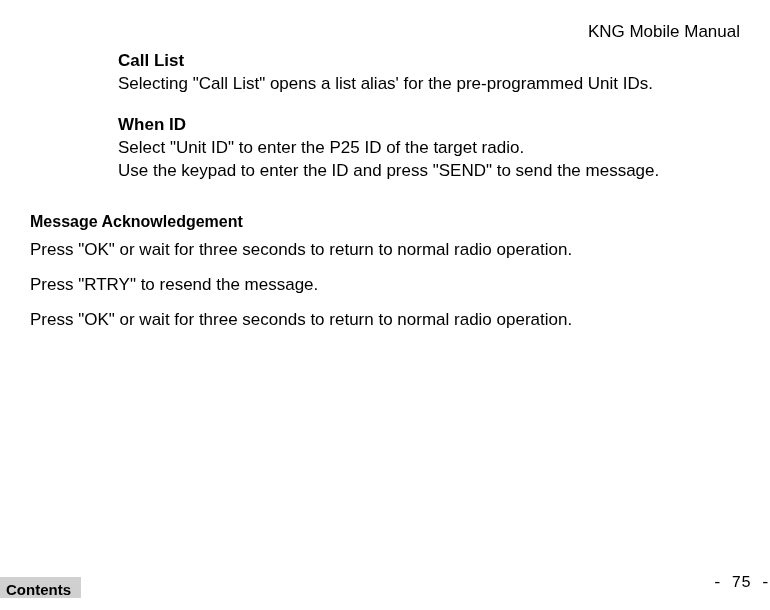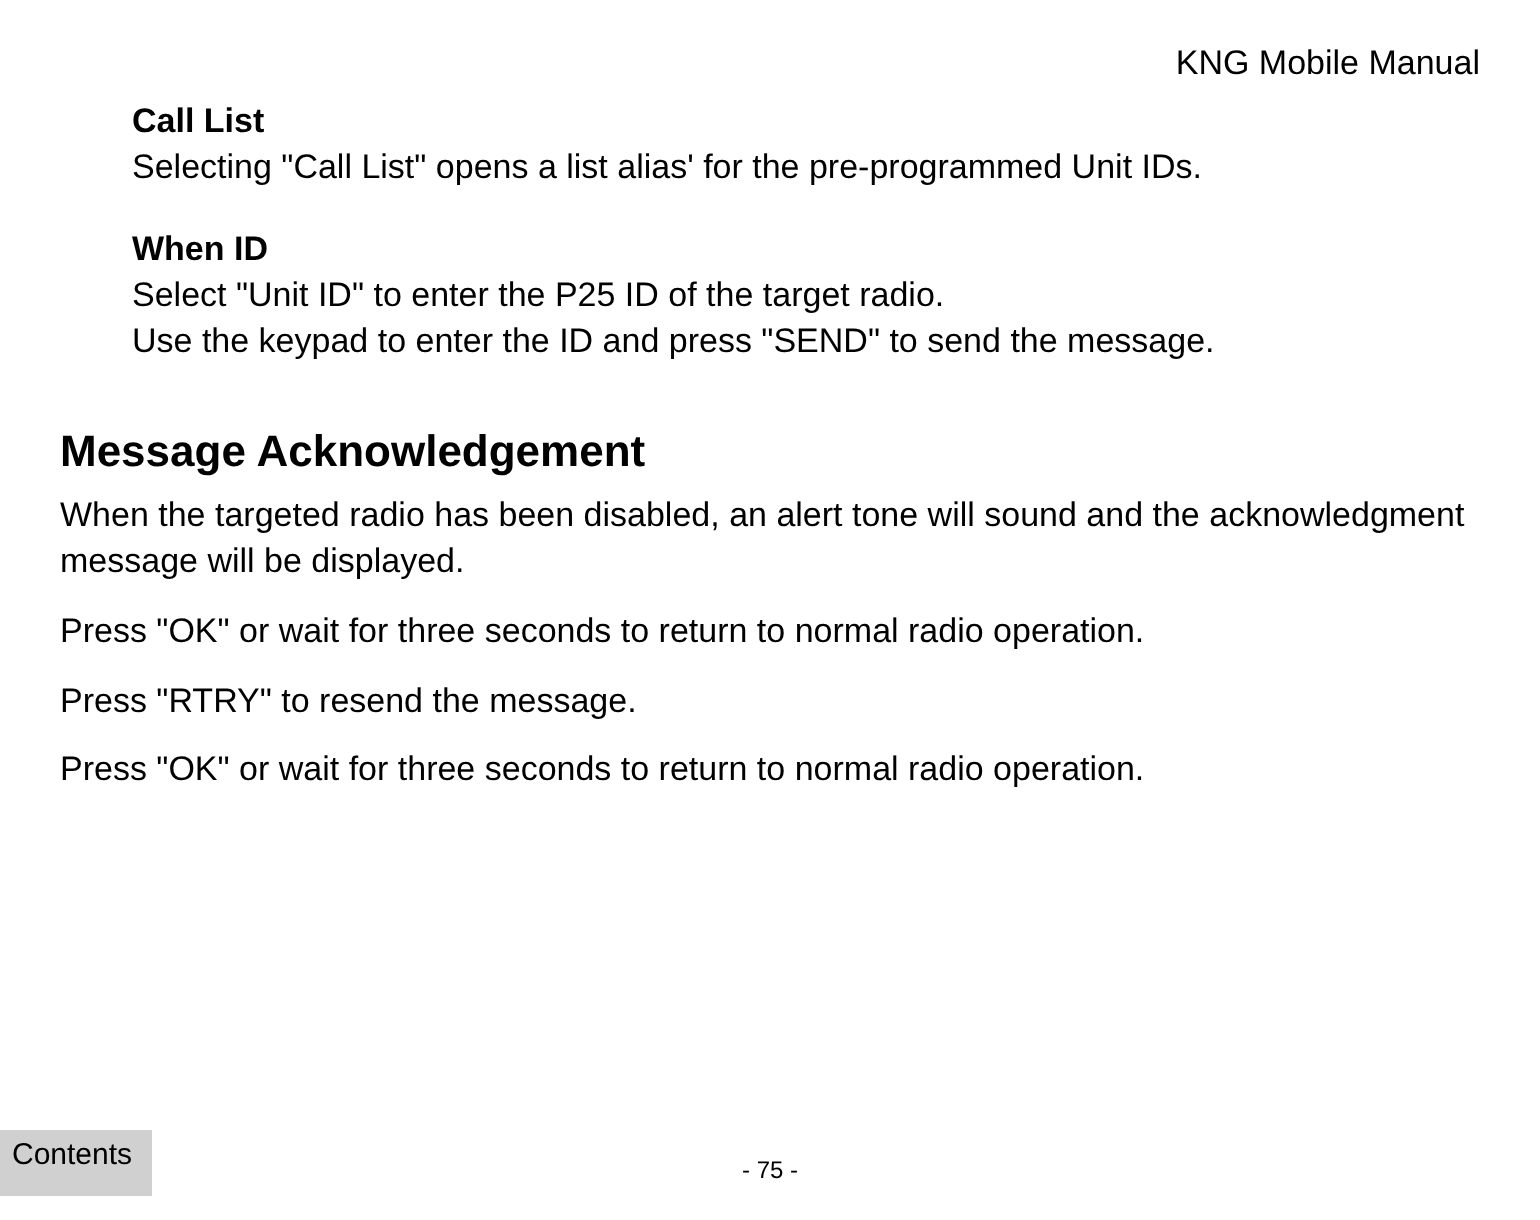--- a/index.html
+++ b/index.html
@@ -21,59 +21,60 @@
       right: 30px;
       font-size: 17px;
     }
     .content {
       position: absolute;
       top: 50px;
       left: 30px;
       right: 30px;
     }
     .indented-section {
-      margin-left: 36px;
+      margin-left: 88px;
       margin-bottom: 18px;
     }
     .sub-heading {
       font-weight: bold;
       font-size: 17px;
       line-height: 1.35;
     }
     .body-text {
       font-size: 17px;
       line-height: 1.35;
     }
     .section-heading {
       font-weight: bold;
-      font-size: 22px;
+      font-size: 16px;
       margin-top: 30px;
       margin-bottom: 8px;
     }
     .paragraph {
       font-size: 17px;
       line-height: 1.35;
       margin-bottom: 12px;
     }
     .page-number {
       position: absolute;
       bottom: 18px;
       left: 0;
       right: 0;
-      text-align: center;
-      font-size: 12px;
+      text-align: right;
+      font-size: 16px;
+      font-family: Liberation Mono, monospace;
     }
     .contents-link {
       position: absolute;
       bottom: 12px;
       left: 0;
       background: #d0d0d0;
-      padding: 4px 10px 12px 6px;
+      padding: 4px 10px 0 6px;
       font-size: 15px;
-      font-weight: normal;
+      font-weight: bold;
       color: #000;
     }
   </style>
 </head>
 <body>
 
 <div class="header-title">KNG Mobile Manual</div>
 
 <div class="content">
 
@@ -83,21 +84,20 @@
   </div>
 
   <div class="indented-section">
     <div class="sub-heading">When ID</div>
     <div class="body-text">Select "Unit ID" to enter the P25 ID of the target radio.</div>
     <div class="body-text">Use the keypad to enter the ID and press "SEND" to send the message.</div>
   </div>
 
   <div class="section-heading">Message Acknowledgement</div>
 
-  <div class="paragraph">When the targeted radio has been disabled, an alert tone will sound and the acknowledgment message will be displayed.</div>
   <div class="paragraph">Press "OK" or wait for three seconds to return to normal radio operation.</div>
   <div class="paragraph">Press "RTRY" to resend the message.</div>
   <div class="paragraph">Press "OK" or wait for three seconds to return to normal radio operation.</div>
 
 </div>
 
 <div class="page-number">- 75 -</div>
 
 <a class="contents-link">Contents</a>
 

